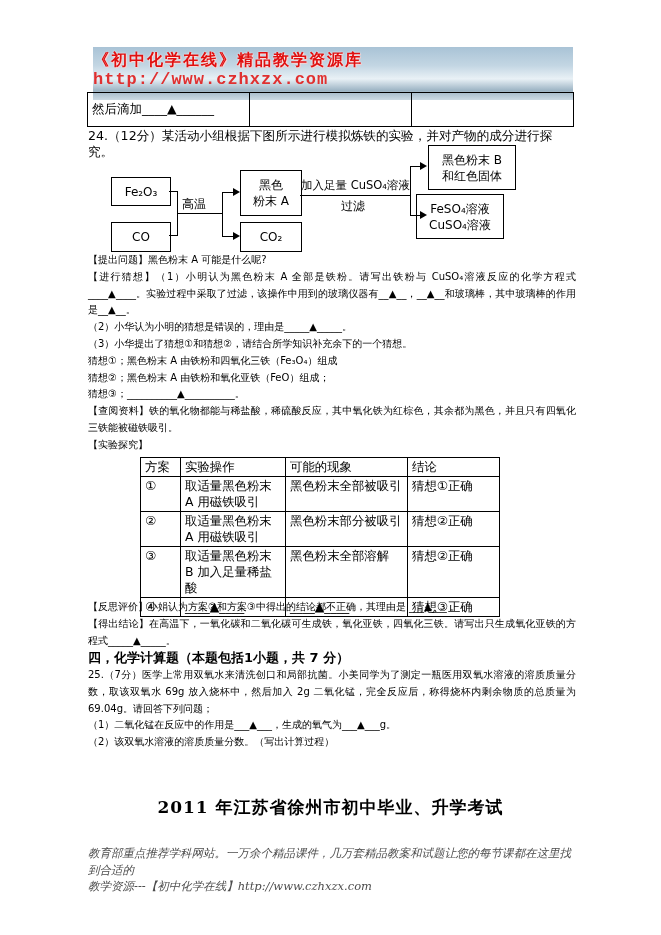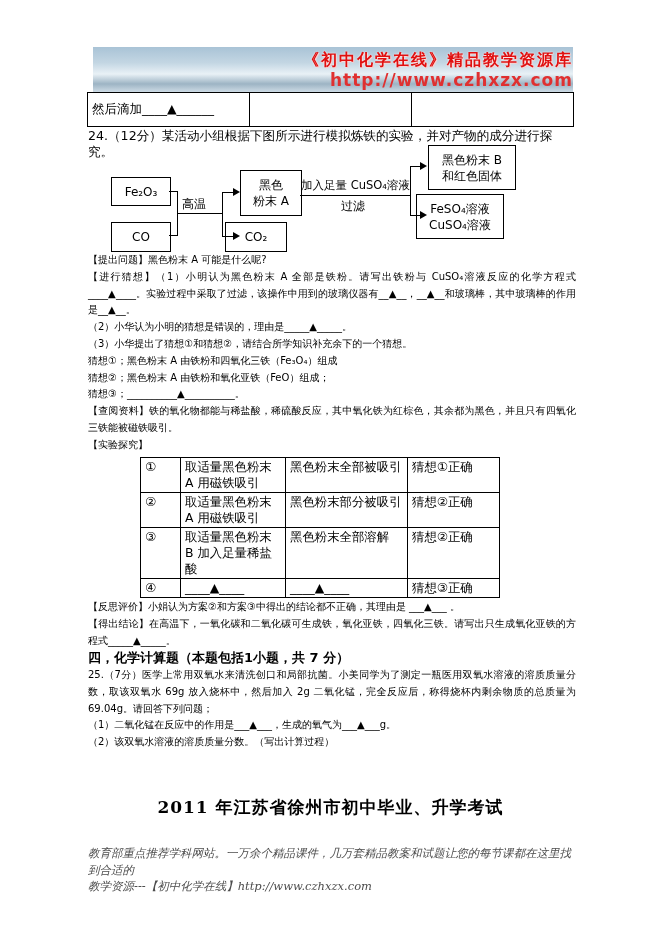--- a/index.html
+++ b/index.html
@@ -3,23 +3,23 @@
 <meta charset="utf-8">
 <style>
   html,body{margin:0;padding:0;}
   body{
     width:661px;height:935px;background:#ffffff;position:relative;
     font-family:"DejaVu Sans",sans-serif;color:#000;
     -webkit-font-smoothing:antialiased;
   }
   
   .banner{
-    position:absolute;left:93px;top:47px;width:480px;height:45px;
+    position:absolute;left:93px;top:47px;width:480px;height:53px;
     background:linear-gradient(180deg,#a9c3d6 0%,#c3d6e3 35%,#e9f1f6 60%,#9db4c4 82%,#cddbe5 100%);
-    text-align:right;overflow:hidden;
+    text-align:left;overflow:hidden;font-family:Liberation Mono, monospace;
   }
   .banner-title{
     font-weight:bold;color:#e01010;font-size:16px;letter-spacing:2px;
     margin-top:3px;text-shadow:0 0 2px #ffffff,1px 1px 0 #f5c8c8;white-space:nowrap;
   }
   .banner-url{color:#e03030;font-size:17px;font-weight:bold;margin-top:-1px;letter-spacing:1px;}
   
   .top-table{position:absolute;left:87px;top:92px;width:487px;border-collapse:collapse;table-layout:fixed;}
   .top-table td{border:1px solid #000;height:17px;font-size:12.5px;padding:8px 4px;overflow:hidden;white-space:nowrap;}
   
@@ -84,21 +84,21 @@
   <div class="dbox" style="left:23px;top:32px;width:58px;height:27px;">
     <span>Fe₂O₃</span>
   </div>
   <div class="dbox" style="left:23px;top:77px;width:58px;height:28px;">
     <span>CO</span>
   </div>
   <div class="dbox" style="left:152px;top:25px;width:60px;height:44px;">
     <span>黑色</span>
     <span>粉末 A</span>
   </div>
-  <div class="dbox" style="left:137px;top:77px;width:60px;height:28px;">
+  <div class="dbox" style="left:152px;top:77px;width:60px;height:28px;">
     <span>CO₂</span>
   </div>
   <div class="dbox" style="left:340px;top:0px;width:86px;height:43px;">
     <span>黑色粉末 B</span>
     <span>和红色固体</span>
   </div>
   <div class="dbox" style="left:328px;top:49px;width:86px;height:43px;">
     <span>FeSO₄溶液</span>
     <span>CuSO₄溶液</span>
   </div>
@@ -138,20 +138,26 @@
 </div>
 
 <table class="exp-table">
   <colgroup>
       <col class="c0">
       <col class="c1">
       <col class="c2">
       <col class="c3">
     </colgroup>
   <tbody>
+      <tr>
+    <th>方案</th>
+    <th>实验操作</th>
+    <th>可能的现象</th>
+    <th>结论</th>
+  </tr>
   <tr>
     <td>①</td>
     <td>取适量黑色粉末 A 用磁铁吸引</td>
     <td>黑色粉末全部被吸引</td>
     <td>猜想①正确</td>
   </tr>
   <tr>
     <td>②</td>
     <td>取适量黑色粉末 A 用磁铁吸引</td>
     <td>黑色粉末部分被吸引</td>

